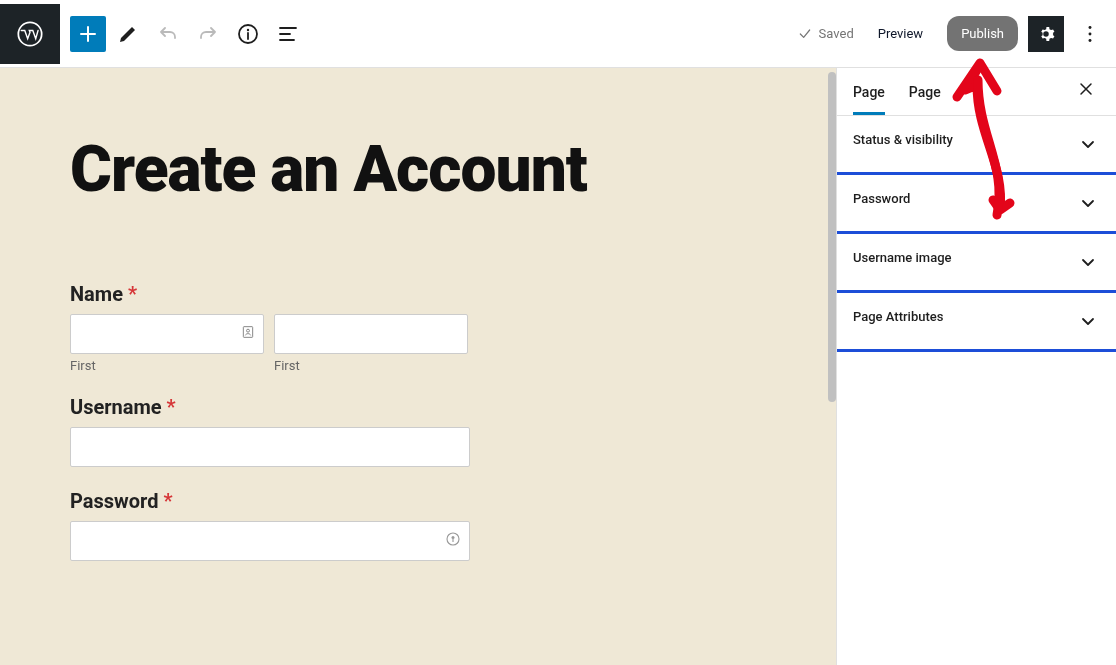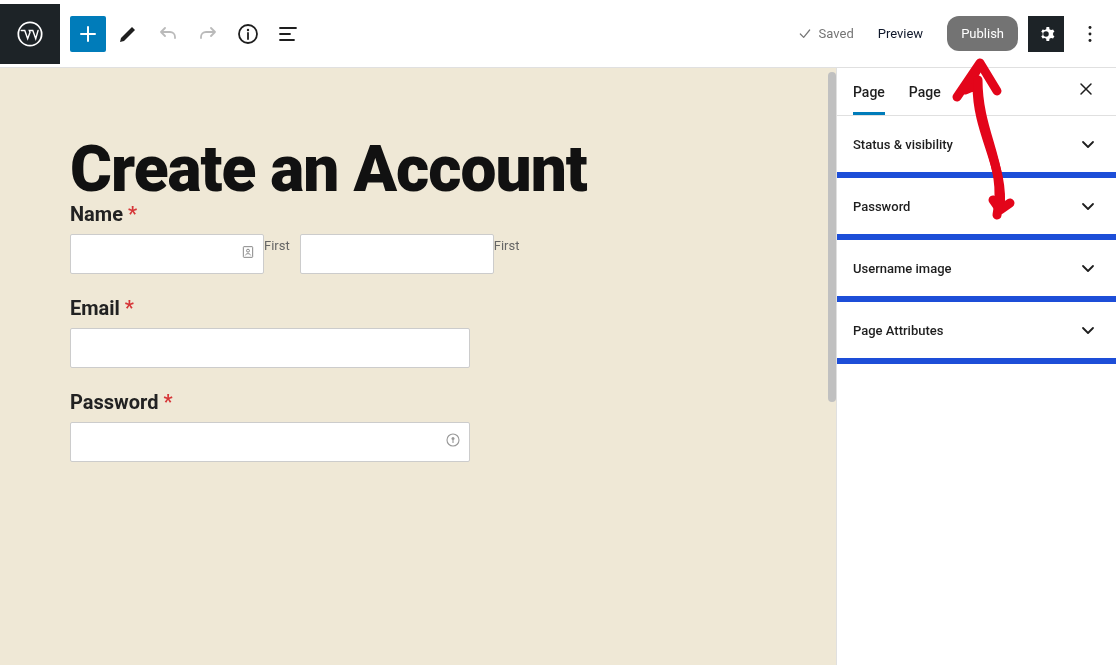--- a/index.html
+++ b/index.html
@@ -16,41 +16,41 @@
     .spacer { flex: 1; }
     .status { display: flex; align-items: center; gap: 6px; color: #757575; font-size: 13px; margin-right: 16px; }
     .preview-btn { background: transparent; border: none; color: #0f172a; font-size: 13px; cursor: pointer; margin-right: 16px; padding: 6px 8px; }
     .publish-btn { background: #737373; color: #fff; border: none; padding: 10px 14px; font-size: 13px; cursor: pointer; border-radius: 12px; margin-right: 10px; }
     .settings-btn { width: 36px; height: 36px; background: #1d2327; display: flex; align-items: center; justify-content: center; cursor: pointer; border: none; margin-right: 8px; }
     .more-btn { width: 36px; height: 36px; display: flex; align-items: center; justify-content: center; background: transparent; border: none; cursor: pointer; margin-right: 8px; }
     
     .content { display: flex; height: 605px; }
     .canvas-wrap { flex: 1; overflow: auto; position: relative; }
     .canvas { background: #efe8d6; min-height: 100%; padding: 70px 70px 40px 70px; }
-    .page-title { font-size: 64px; font-weight: 900; color: #111; letter-spacing: -1px; line-height: 1; }
+    .page-title { font-size: 64px; font-weight: 900; color: #111; letter-spacing: -1px; line-height: 1; margin-bottom: 80px; }
     .form-group { margin-bottom: 22px; }
     .form-label { font-weight: 700; font-size: 20px; color: #222; display: block; margin-bottom: 8px; }
     .required { color: #d63638; }
     .name-row { display: flex; gap: 10px; }
-    .name-col { display: flex; }
+    .name-col { display: flex; flex-direction: column; }
     .form-input { height: 40px; border: 1px solid #ccc; background: #fff; padding: 0 10px; font-size: 14px; border-radius: 2px; position: relative; }
     .input-191 { width: 194px; }
     .input-400 { width: 400px; }
     .sublabel { font-size: 13px; color: #666; margin-top: 4px; }
     .input-wrap { position: relative; display: inline-block; }
     .input-icon { position: absolute; right: 8px; top: 50%; transform: translateY(-50%); color: #aaa; pointer-events: none; }
     
     .scrollbar { width: 8px; background: #c0c0c0; position: absolute; right: 0; top: 4px; height: 330px; border-radius: 4px; }
     
     .sidebar { width: 280px; border-left: 1px solid #e0e0e0; background: #fff; display: flex; flex-direction: column; }
     .tabs { display: flex; align-items: center; border-bottom: 1px solid #e0e0e0; height: 48px; padding: 0 16px; }
     .tab { padding: 0 0 12px 0; margin-right: 24px; font-size: 14px; color: #1e1e1e; cursor: pointer; border-bottom: 3px solid transparent; margin-top: 16px; font-weight: 500; }
     .tab.active { border-bottom: 3px solid #007cba; font-weight: 500; }
     .tab-close { margin-left: auto; cursor: pointer; font-size: 20px; padding: 4px; background: transparent; border: none; }
-    .panel-row { display: flex; align-items: center; justify-content: space-between; padding: 16px; border-bottom: 6px solid #1d4ed8; cursor: pointer; }
+    .panel-row { display: flex; align-items: flex-start; justify-content: space-between; padding: 16px; border-bottom: 3px solid #1d4ed8; cursor: pointer; }
     .panel-label { font-size: 13px; font-weight: 500; color: #1e1e1e; }
     .chevron { width: 24px; height: 24px; }
     
     .annotation { position: absolute; pointer-events: none; z-index: 100; }
   </style>
 </head>
 <body>
 
 <div class="topbar">
   <a class="logo">
@@ -137,25 +137,25 @@
             </div>
             <span class="sublabel">First</span>
           </div>
           <div class="name-col">
             <input class="form-input input-191" style="">
             <span class="sublabel">First</span>
           </div>
         </div>
       </div>
 
-
       <div class="form-group">
-        <label class="form-label"><span>Email</span> <span class="required">*</span></label>
+        <label class="form-label"><span>Username</span> <span class="required">*</span></label>
         <input class="form-input input-400" style="">
       </div>
+
 
       <div class="form-group">
         <label class="form-label"><span>Password</span> <span class="required">*</span></label>
         <div class="input-wrap" style="display:block;width:400px;">
           <input class="form-input input-400" style="">
           <span class="input-icon">
             <svg width="18" height="18" viewBox="0 0 24 24">
                 <circle cx="12" cy="12" r="8" stroke="#999" stroke-width="1.5" fill="none"></circle>
                 <circle cx="12" cy="10" r="2" fill="#999"></circle>
                 <path d="M12 12v4" stroke="#999" stroke-width="1.5"></path>

